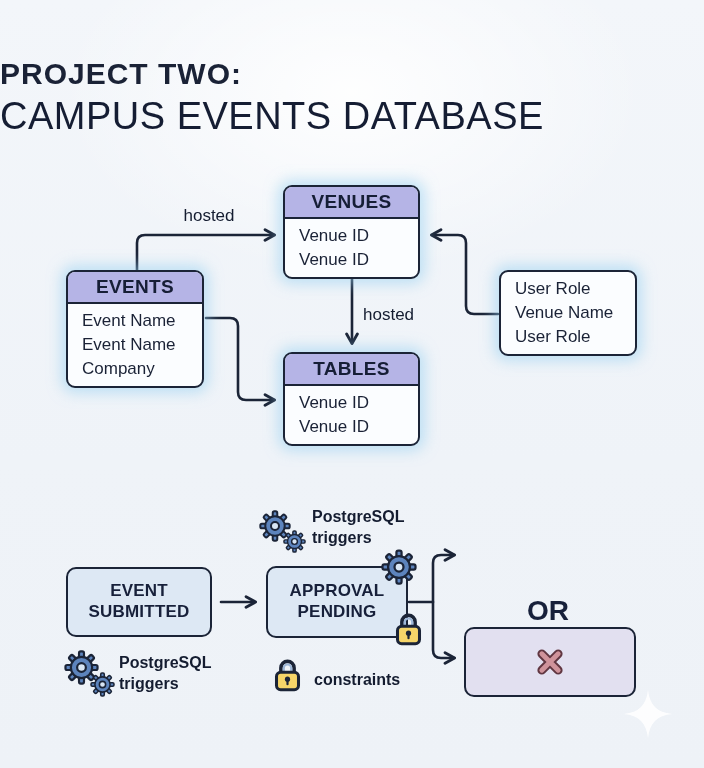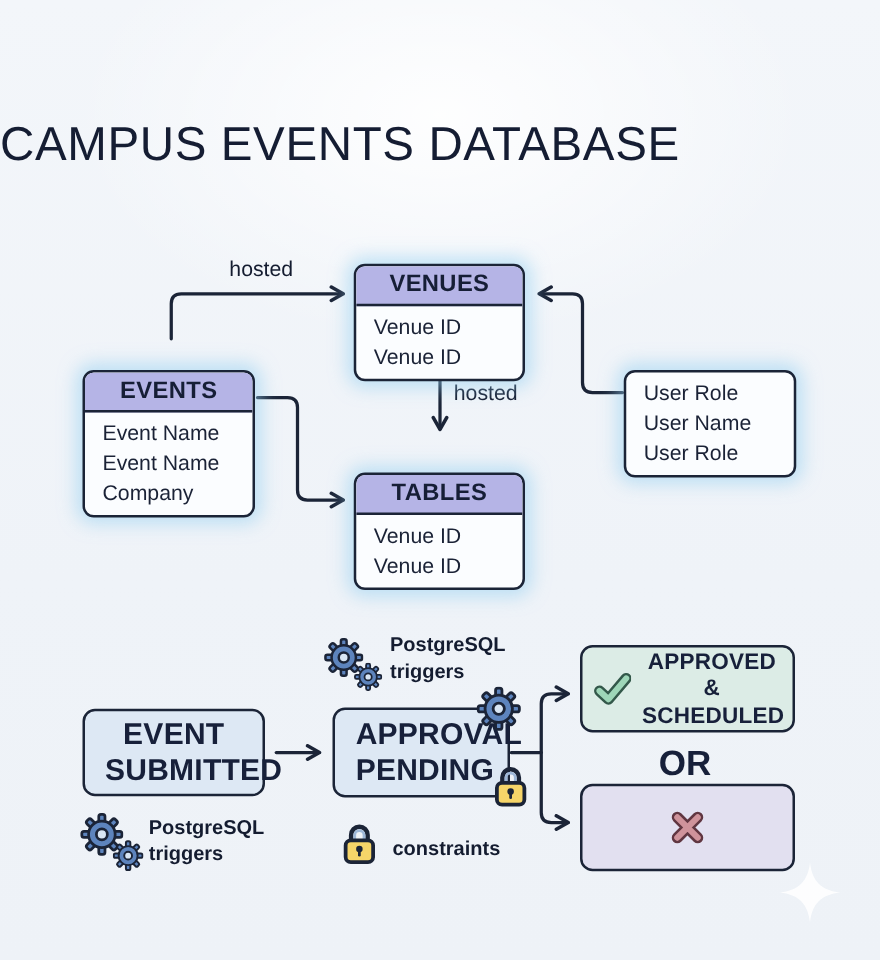--- a/index.html
+++ b/index.html
@@ -13,41 +13,40 @@
   }
   .title-line1{position:absolute; left:0; top:57px; width:100%; font-size:30px; font-weight:600; letter-spacing:1px; color:#1a2236;}
   .title-line2{position:absolute; left:0; top:95px; width:100%; font-size:38px; font-weight:400; letter-spacing:.5px; color:#151d33;}
   
   svg.connectors{position:absolute; left:0; top:0; width:704px; height:768px; z-index:1;}
   
   .er-table{
     position:absolute; z-index:2; border:2.5px solid #1b2437; border-radius:9px;
     background:#fbfdff; box-shadow:0 0 14px 5px rgba(150,208,240,.55);
     overflow:hidden;
-    margin-top:26px;
   }
   .er-header{
     background:#b5b4e6; border-bottom:2.5px solid #1b2437;
     font-size:19px; font-weight:700; text-align:center; line-height:30px; height:30px;
     letter-spacing:.3px; color:#161e36;
   }
   .er-body{padding:5px 24px 5px 14px;}
   .er-row{font-size:17px; font-weight:500; line-height:24px; color:#1a2236; white-space:nowrap;}
   
   .edge-label{position:absolute; z-index:2; font-size:17px; font-weight:500; color:#141c30;}
   
   .flow-box{
     position:absolute; z-index:2; border:2.5px solid #1b2437; border-radius:10px;
     display:flex; align-items:center; justify-content:center; text-align:center;
     font-weight:700; color:#17203a; letter-spacing:.2px;
   }
   .fb-blue{background:#dde8f4;}
   .fb-mint{background:#dcece6;}
   .fb-lav{background:#e2e0f0;}
-  .flow-label{font-size:24px; line-height:1.22;}
+  .flow-label{font-size:17px; line-height:1.22;}
   .result-inner{display:flex; align-items:center; gap:9px; padding:0 8px;}
   .result-text{font-size:18px; line-height:1.18; text-align:center;}
   .or-label{position:absolute; z-index:2; font-size:28px; font-weight:700; text-align:center; color:#17203a;}
   
   .icon-abs{position:absolute; z-index:3;}
   .anno-text{position:absolute; z-index:3; font-size:16px; font-weight:600; line-height:21px; color:#141c30;}
   .sparkle{position:absolute; z-index:3; opacity:.92;}
 </style>
 </head>
 <body>
@@ -83,20 +82,21 @@
       <symbol id="cross" viewBox="0 0 24 24">
         <path d="M5,5 L19,19 M19,5 L5,19" stroke="#603641" stroke-width="7.6" stroke-linecap="round"></path>
         <path d="M5,5 L19,19 M19,5 L5,19" stroke="#cf939b" stroke-width="4.2" stroke-linecap="round"></path>
       </symbol>
       <symbol id="sparkle4" viewBox="0 0 24 24">
         <path d="M12 0 C12.8 7.5 16.5 11.2 24 12 C16.5 12.8 12.8 16.5 12 24 C11.2 16.5 7.5 12.8 0 12 C7.5 11.2 11.2 7.5 12 0 Z" fill="#ffffff"></path>
       </symbol>
     </defs>
   </svg>
 
+  <div class="title-line1">PROJECT TWO:</div>
   <div class="title-line2">CAMPUS EVENTS DATABASE</div>
 
   <svg class="connectors">
     <g fill="none" stroke="#1b2437" stroke-width="2.6" stroke-linecap="round">
       <path d="M137,271 L137,243 Q137,235 145,235 L274,235" marker-end="url(#arrow)"></path>
       <path d="M352,278 L352,343" marker-end="url(#arrow)"></path>
       <path d="M206,318 L230,318 Q238,318 238,326 L238,392 Q238,400 246,400 L274,400" marker-end="url(#arrow)"></path>
       <path d="M498,314 L474,314 Q466,314 466,306 L466,243 Q466,235 458,235 L432,235" marker-end="url(#arrow)"></path>
       <path d="M221,602 L255,602" marker-end="url(#arrow)"></path>
       <path d="M409,602 L433,602"></path>
@@ -120,49 +120,41 @@
     <div class="er-body">
       <div class="er-row">Event Name</div>
       <div class="er-row">Event Name</div>
       <div class="er-row">Company</div>
     </div>
   </div>
 
   <div class="er-table" style="left:499px; top:270px; width:134px;">
     <div class="er-body">
       <div class="er-row">User Role</div>
-      <div class="er-row">User Name</div>
+      <div class="er-row">Venue Name</div>
       <div class="er-row">User Role</div>
     </div>
   </div>
 
   <div class="er-table" style="left:283px; top:352px; width:133px;">
     <div class="er-header">TABLES</div>
     <div class="er-body">
       <div class="er-row">Venue ID</div>
       <div class="er-row">Venue ID</div>
     </div>
   </div>
 
   <div class="flow-box fb-blue" style="left:66px; top:567px; width:142px; height:66px;">
     <div class="flow-label" style="width:110px;">EVENT SUBMITTED</div>
   </div>
 
   <div class="flow-box fb-blue" style="left:266px; top:566px; width:138px; height:68px;">
     <div class="flow-label" style="width:105px;">APPROVAL PENDING</div>
   </div>
 
-  <div class="flow-box fb-mint" style="left:464px; top:516px; width:168px; height:66px;">
-    <div class="result-inner">
-      <svg class="iconsize" width="30" height="28">
-          <use href="#check"></use>
-        </svg>
-      <div class="result-text" style="width:112px;">APPROVED &amp; SCHEDULED</div>
-    </div>
-  </div>
 
   <div class="or-label" style="left:464px; top:595px; width:168px;">OR</div>
 
   <div class="flow-box fb-lav" style="left:464px; top:627px; width:168px; height:66px;">
     <div class="result-inner">
       <svg width="28" height="28">
           <use href="#cross"></use>
         </svg>
     </div>
   </div>

